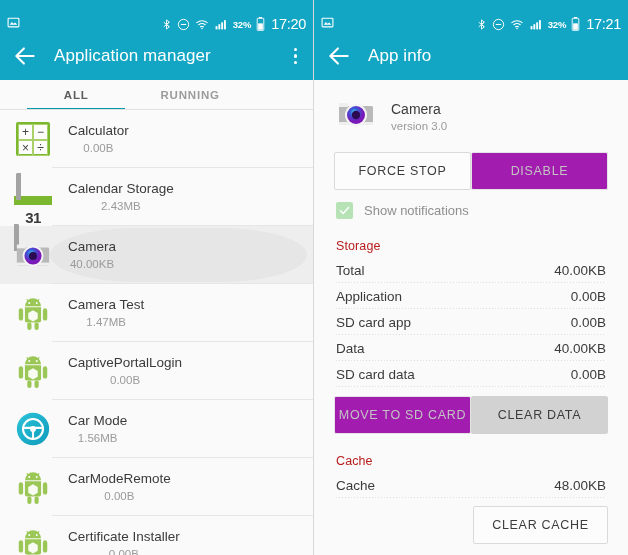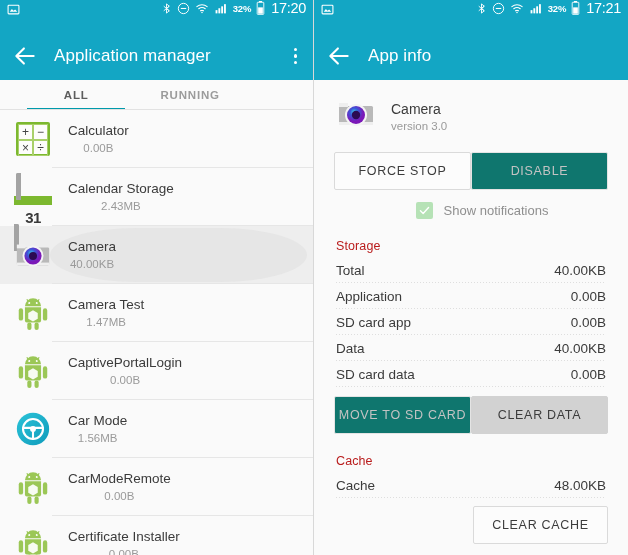--- a/index.html
+++ b/index.html
@@ -9,21 +9,21 @@
     background: #ffffff;
     overflow: hidden;
   }
   .screens { display: flex; width: 628px; height: 555px; }
   .panel { width: 314px; height: 555px; position: relative; background: #fafafa; overflow: hidden; }
   .panel.left { border-right: 1px solid #d8d8d8; }
 
   
   .statusbar {
     height: 24px; background: #13a6c4; color: #ffffff;
-    display: flex; align-items: flex-end; padding: 16px 7px;
+    display: flex; align-items: flex-start; padding: 16px 7px;
     font-size: 11px;
   }
   .sb-left { display: flex; align-items: center; gap: 4px; }
   .sb-right { margin-left: auto; display: flex; align-items: center; gap: 5px; }
   .sb-icon { display: inline-flex; align-items: center; }
   .sb-batt-pct { font-size: 9.5px; letter-spacing: -0.2px; font-weight: bold; }
   .sb-clock { font-size: 14.5px; letter-spacing: -0.3px; padding-left: 1px; }
 
   
   .appbar {
@@ -100,24 +100,24 @@
   .ah-name { font-size: 14px; color: #3b3b3b; line-height: 17px; }
   .ah-ver { font-size: 11.5px; color: #9a9a9a; margin-top: 2px; }
 
   .btnrow { display: flex; padding: 4px 20px 0 20px; }
   .btn {
     flex: 1; height: 38px; display: flex; align-items: center; justify-content: center;
     border: 1px solid #dadada; background: #fcfcfc;
     font-size: 12.5px; letter-spacing: 0.7px; color: #3c3c3c;
     border-radius: 2px; text-align: center;
   }
-  .btn.disabled { color: #c3c3c3; border-color: #e4e4e4; background: #0f766e; }
+  .btn.disabled { color: #c3c3c3; border-color: #e4e4e4; background: #a21caf; }
   .btn.pressed { background: #d2d2d2; border-color: #d2d2d2; color: #3c3c3c; }
 
-  .checkrow { display: flex; align-items: center; padding: 12px 0 0 22px; justify-content: center; }
+  .checkrow { display: flex; align-items: center; padding: 12px 0 0 22px; }
   .checkbox {
     width: 17px; height: 17px; background: #b6e2b6; border-radius: 2px;
     display: flex; align-items: center; justify-content: center;
   }
   .check-label { font-size: 13px; color: #8f8f8f; margin-left: 11px; }
 
   .sectionhdr {
     font-size: 12.5px; color: #b91c1c; padding: 20px 0 4px 22px; letter-spacing: 0.1px;
   }
 

